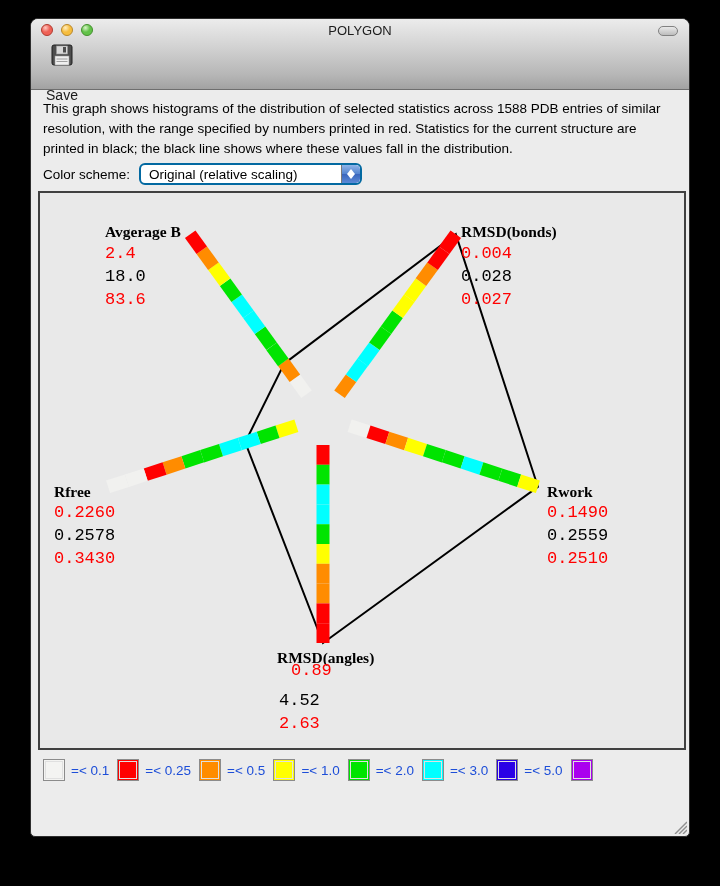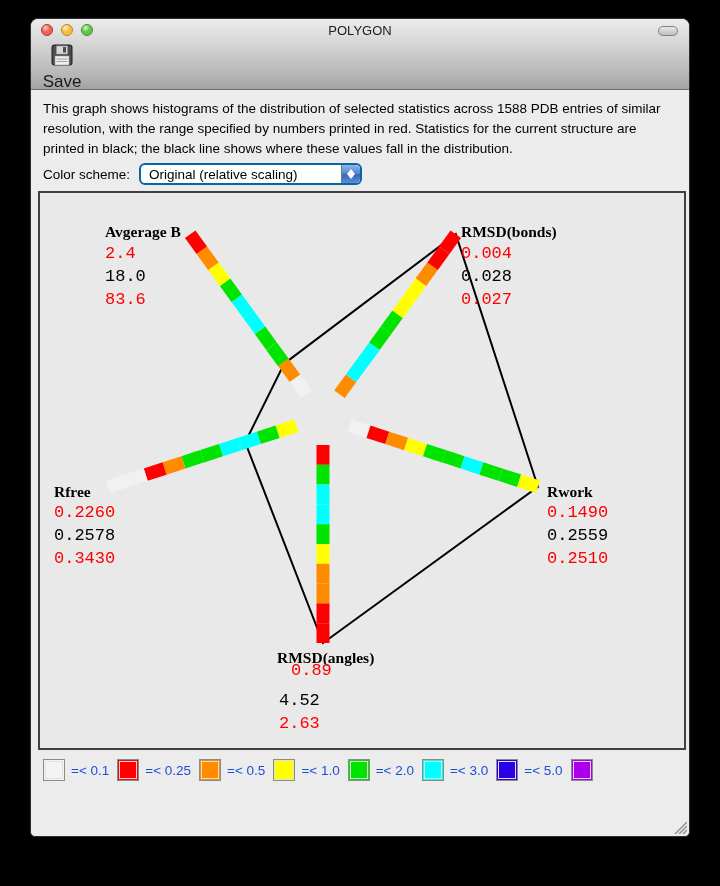--- a/index.html
+++ b/index.html
@@ -27,21 +27,21 @@
   .lozenge {
     position:absolute; right:11px; top:7px; width:18px; height:8px;
     border:1px solid #818181; border-radius:5px;
     background:linear-gradient(#e9e9e9,#bdbdbd);
   }
   .save-btn {
     position:absolute; left:12px; top:25px; width:38px; height:42px;
     display:flex; flex-direction:column; align-items:center; justify-content:flex-start;
     cursor:default;
   }
-  .save-btn .lbl { font-size:17px; color:#1a1a1a; margin-top:1px; }
+  .save-btn .lbl { font-size:14px; color:#1a1a1a; margin-top:16px; }
   .desc {
     position:absolute; left:12px; top:80px; width:638px;
     font-size:13.5px; line-height:20px; color:#000;
   }
   .scheme-row { position:absolute; left:12px; top:143px; height:24px; display:flex; align-items:center; }
   .scheme-label { font-size:13.5px; color:#000; margin-right:9px; }
   .dropdown {
     position:relative; width:223px; height:22px; box-sizing:border-box;
     background:#fff; border:2px solid #0369a1; border-radius:6px;
     font-size:13.5px; color:#000; padding:1px 24px 0 8px; line-height:18px;

